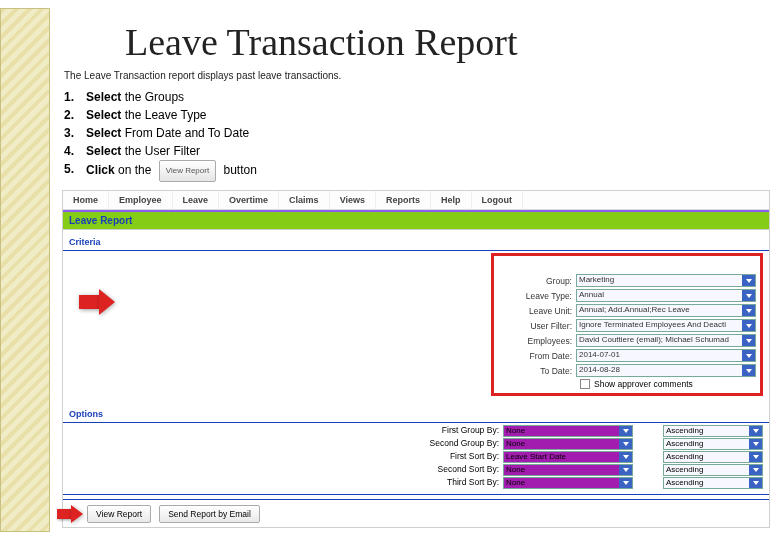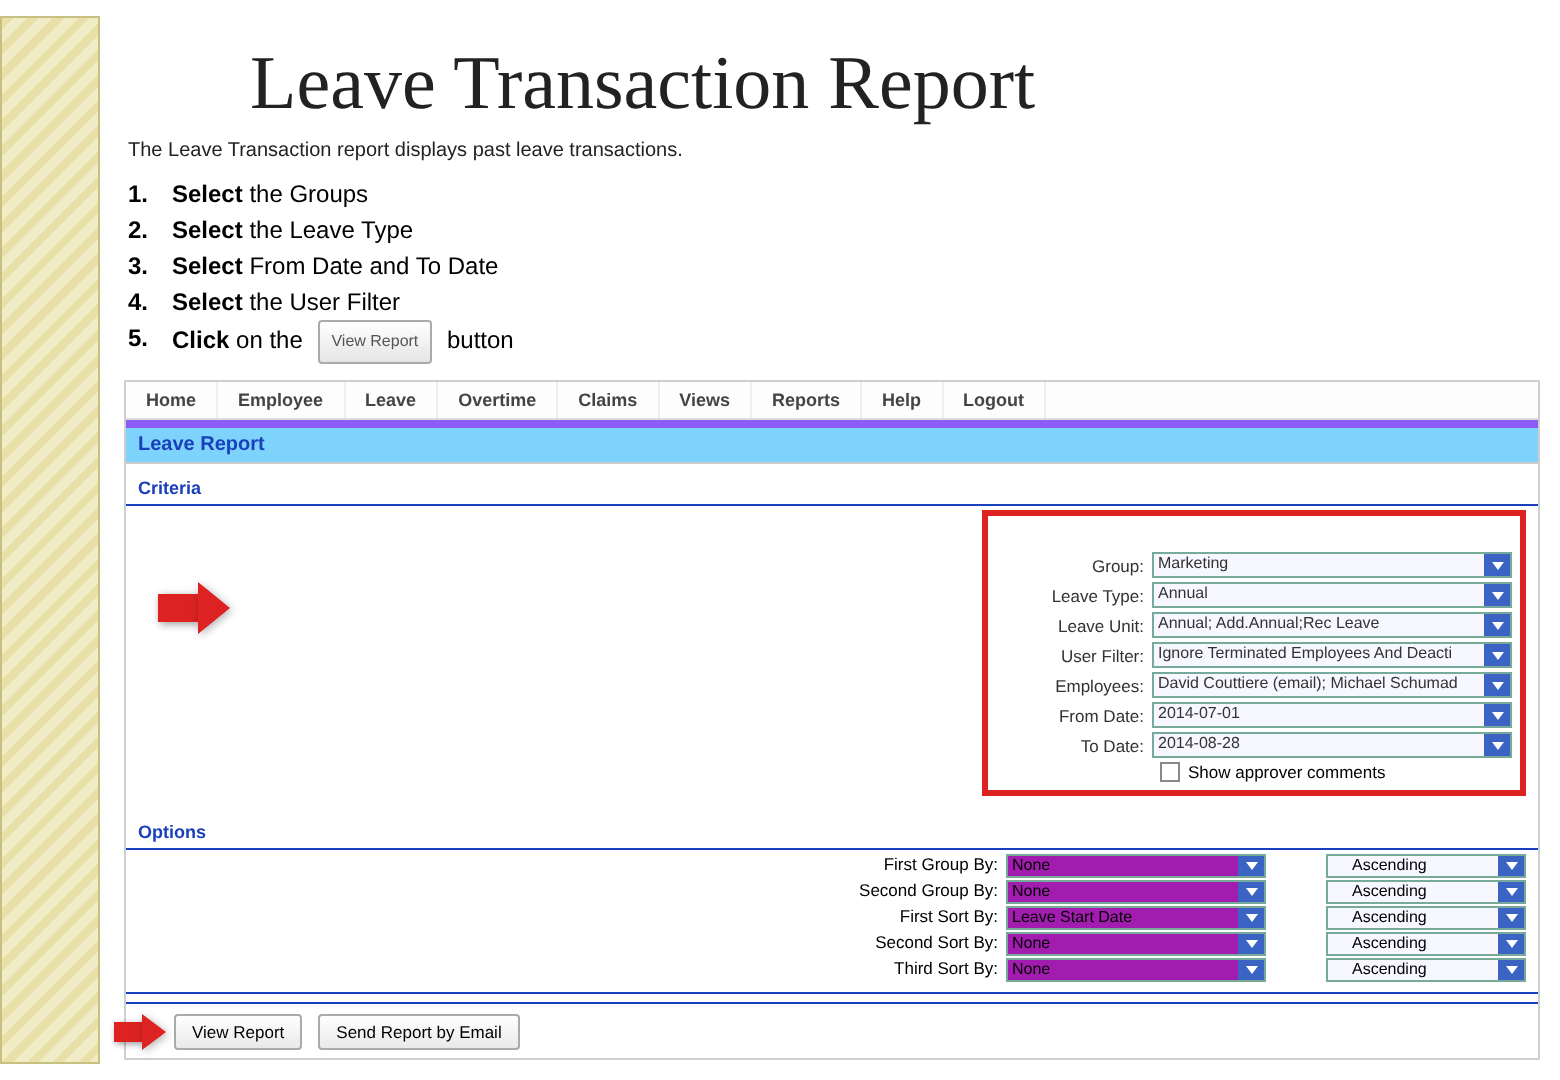--- a/index.html
+++ b/index.html
@@ -80,25 +80,25 @@
     font-weight: bold;
   }
   .nav-item {
     padding: 4px 10px;
     border-right: 1px solid #eee;
     font-size: 9px;
     color: #444;
     cursor: pointer;
   }
   .section-title {
-    background: #7dd3fc;
+    background: #84cc16;
     color: #1a3fbb;
     font-weight: bold;
     padding: 3px 6px;
-    border-top: 4px solid #8b5cf6;
+    border-top: 2px solid #8b5cf6;
     border-bottom: 1px solid #ccc;
     font-size: 10px;
   }
   .subsection {
     color: #1a3fbb;
     font-weight: bold;
     font-size: 9px;
     padding: 3px 6px;
     border-bottom: 1px solid #1a3fbb;
     margin-top: 4px;
@@ -199,21 +199,21 @@
     font-size: 8px;
     padding-left: 2px;
     position: relative;
     margin-right: 30px;
   }
   .opt-select-sort {
     width: 100px; height: 12px;
     border: 1px solid #7a9;
     background: #f7f7ff;
     font-size: 8px;
-    padding-left: 12px;
+    padding-left: 2px;
     position: relative;
   }
   .button-bar {
     display: flex;
     align-items: center;
     height: 28px;
     border-top: 1px solid #1a3fbb;
     background: #fff;
     padding-left: 24px;
     margin-top: 4px;

